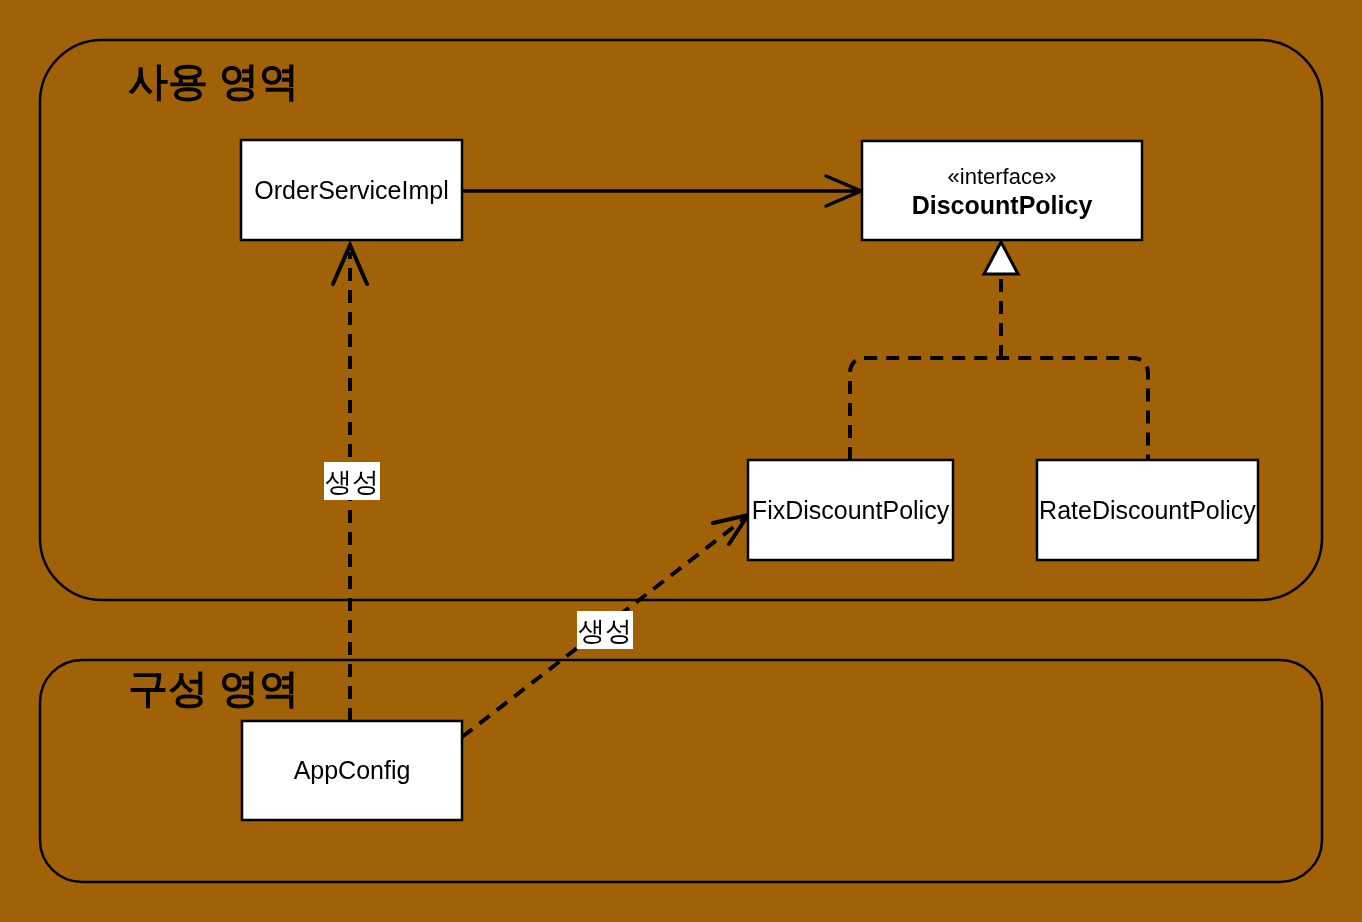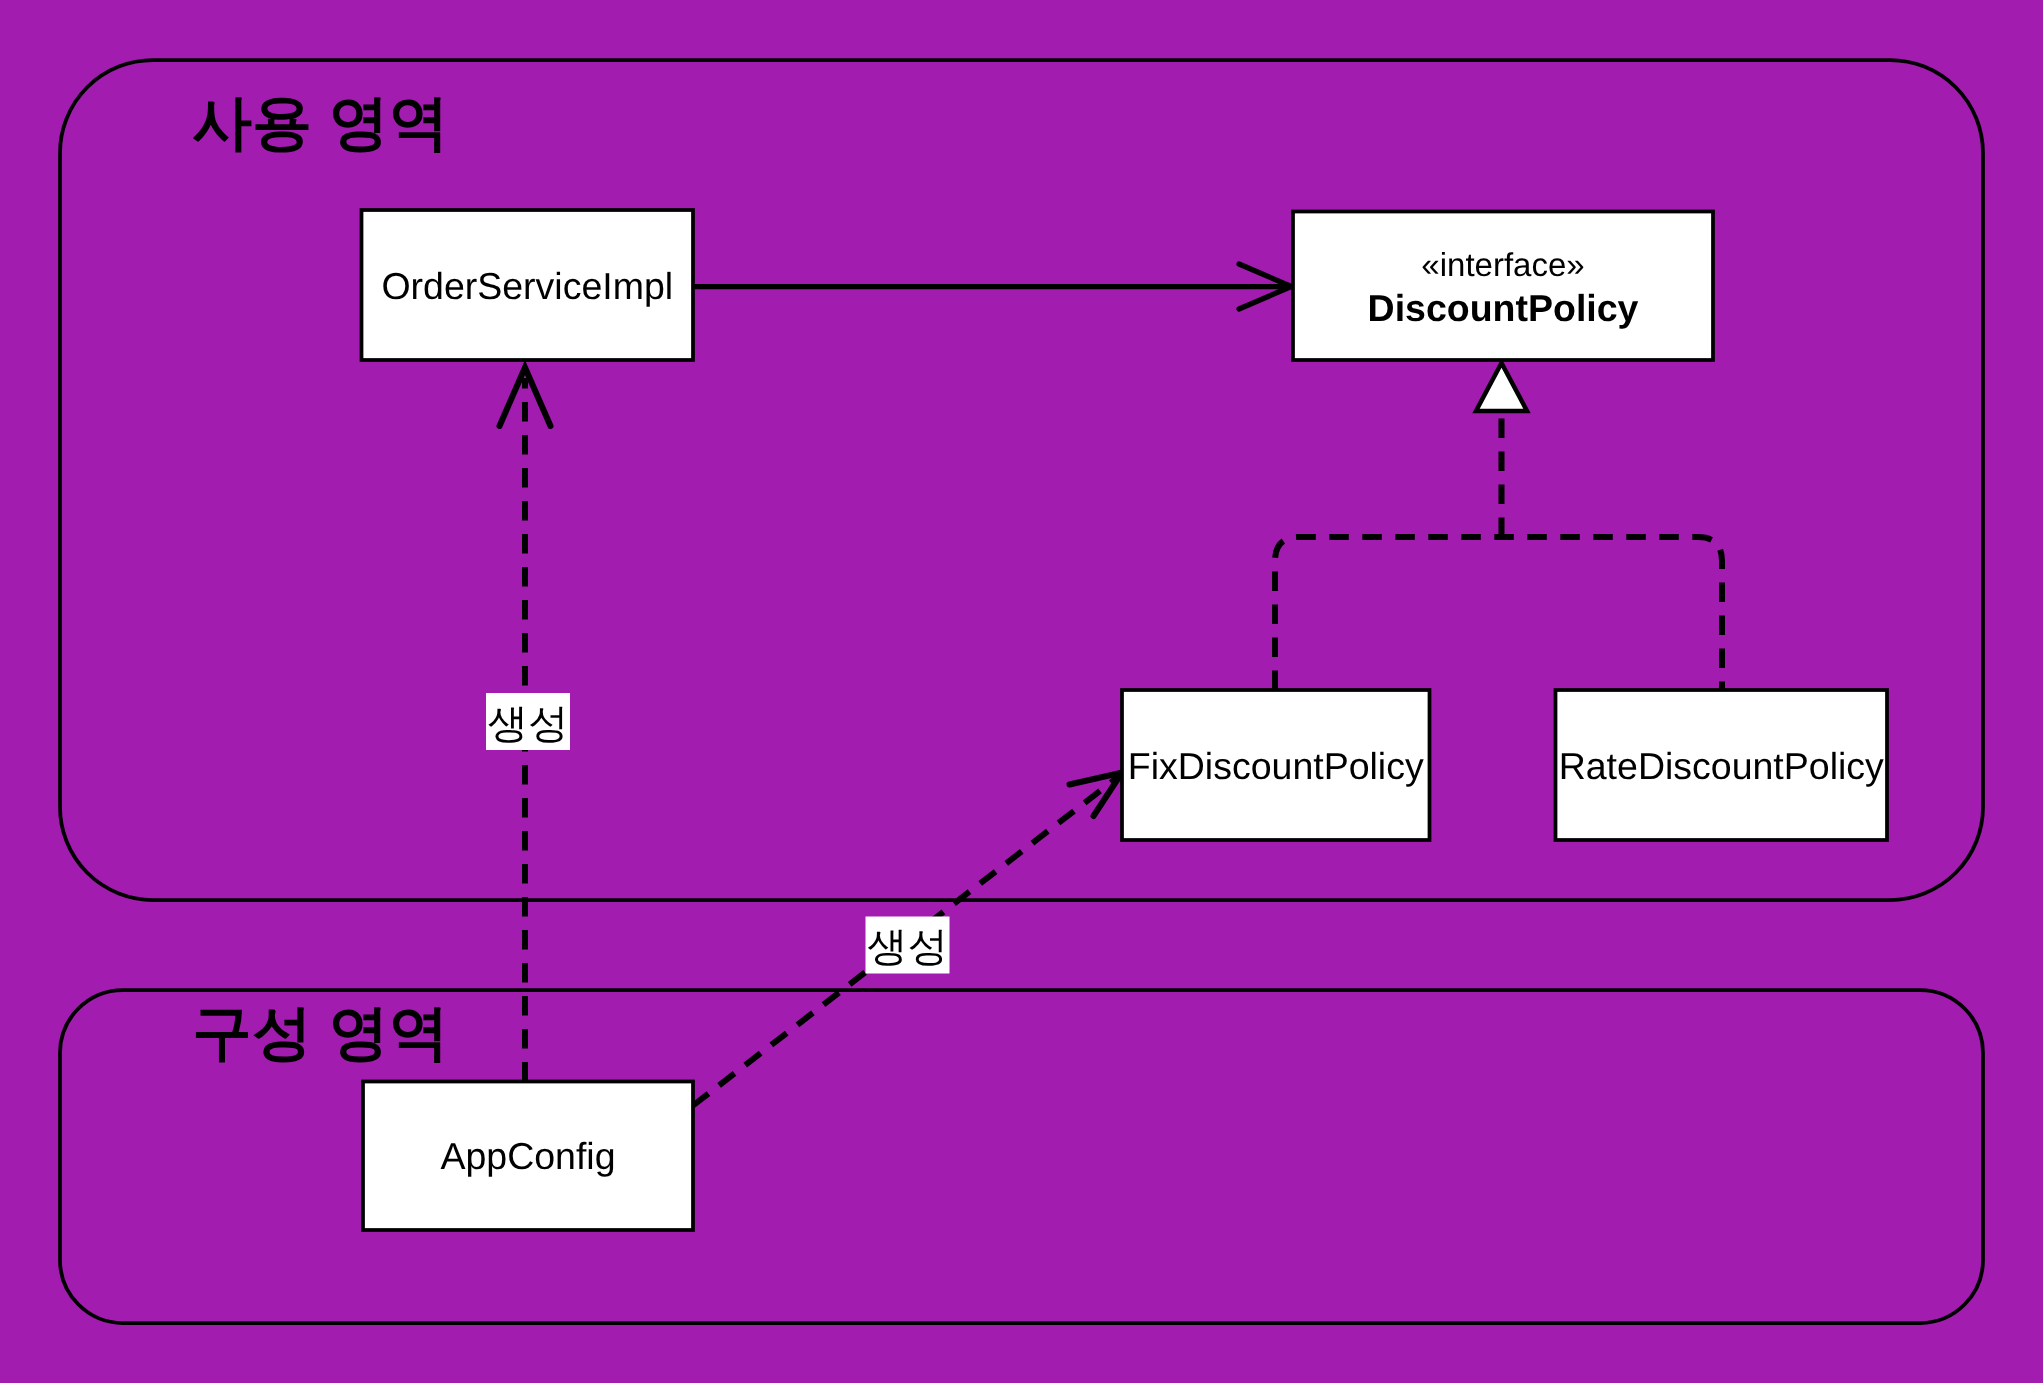--- a/index.html
+++ b/index.html
@@ -4,21 +4,21 @@
 <style>
   html, body {
     margin: 0;
     padding: 0;
     background: #ffffff;
   }
   .canvas {
     position: relative;
     width: 1362px;
     height: 922px;
-    background: #a21caf;
+    background: #a16207;
     font-family: "Liberation Sans", "DejaVu Sans", sans-serif;
   }
   svg { display: block; }
   .region-rect {
     fill: none;
     stroke: #000000;
     stroke-width: 2.5;
   }
   .node-rect {
     fill: #ffffff;

